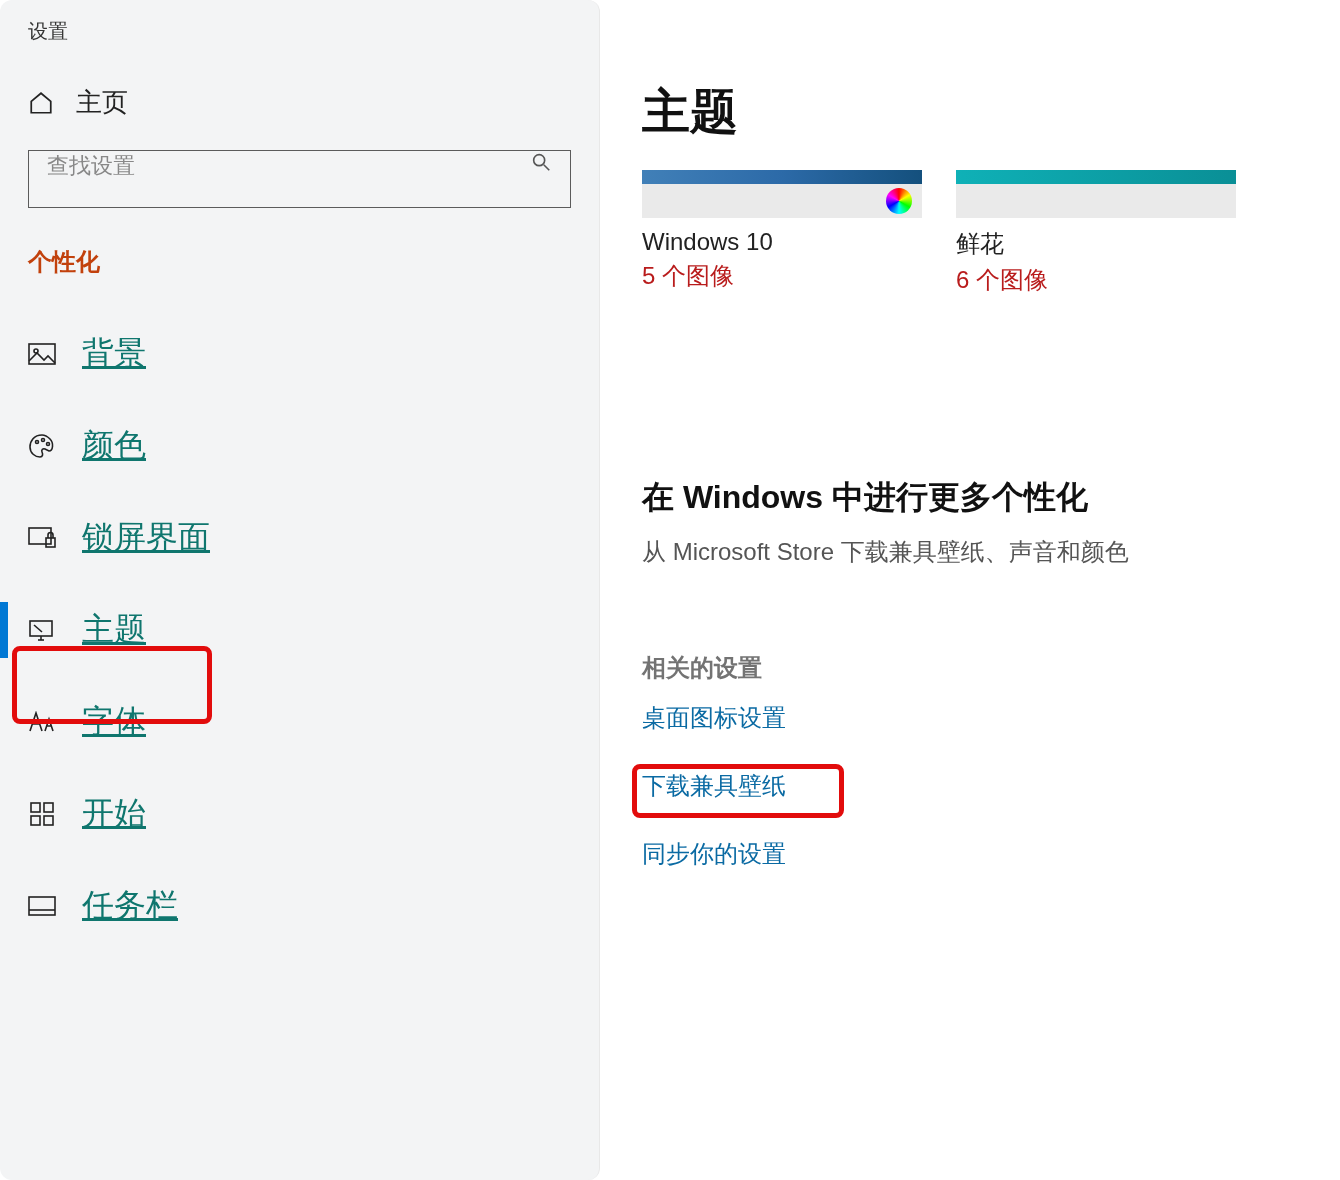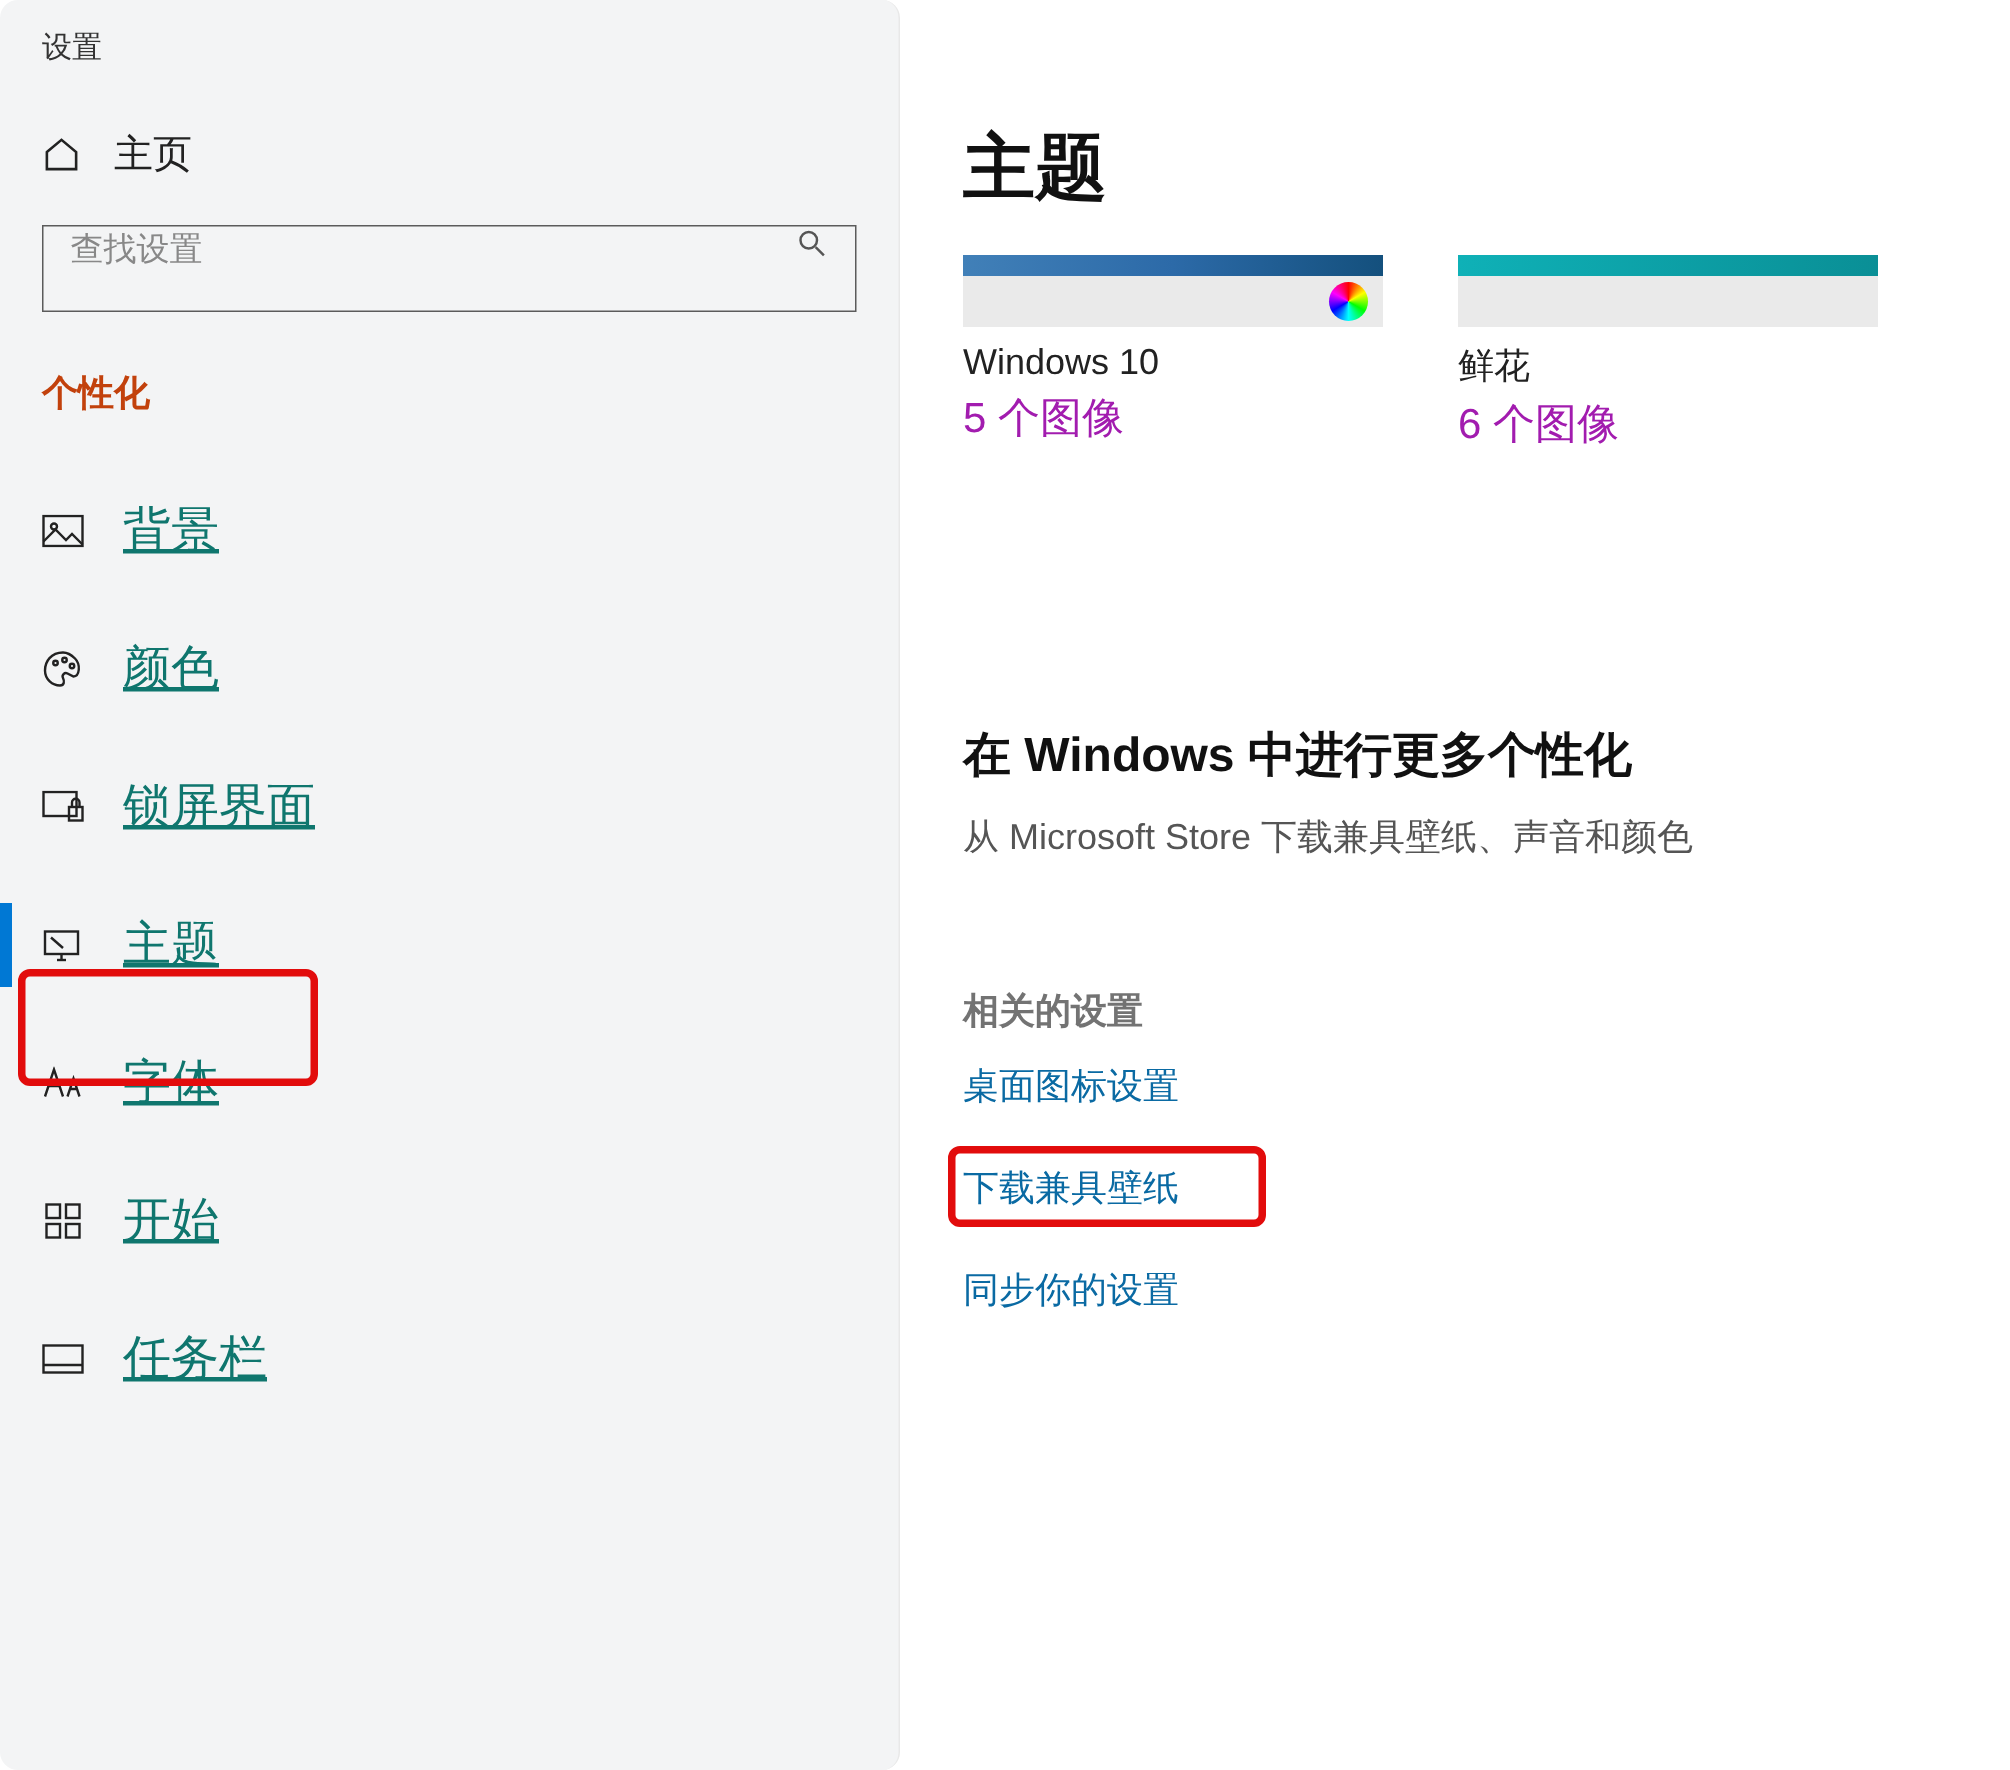--- a/index.html
+++ b/index.html
@@ -122,21 +122,21 @@
       overflow: hidden;
       position: relative;
     }
     .page-title {
       font-size: 48px;
       color: #111;
       margin-bottom: 26px;
     }
     .theme-row {
       display: flex;
-      gap: 50px;
+      gap: 34px;
     }
     .theme-card {
       width: 280px;
     }
     .theme-thumb {
       width: 280px;
       height: 48px;
       position: relative;
       margin-bottom: 10px;
       background: #eaeaea;
@@ -162,22 +162,22 @@
       height: 26px;
       border-radius: 50%;
       background: conic-gradient(red, yellow, lime, cyan, blue, magenta, red);
     }
     .theme-name {
       font-size: 24px;
       color: #222;
       margin-bottom: 4px;
     }
     .theme-count {
-      font-size: 28px;
-      color: #a21caf;
+      font-size: 24px;
+      color: #b91c1c;
     }
     .section-heading {
       font-size: 32px;
       color: #111;
       margin-top: 180px;
       margin-bottom: 16px;
     }
     .section-sub {
       font-size: 24px;
       color: #555;

